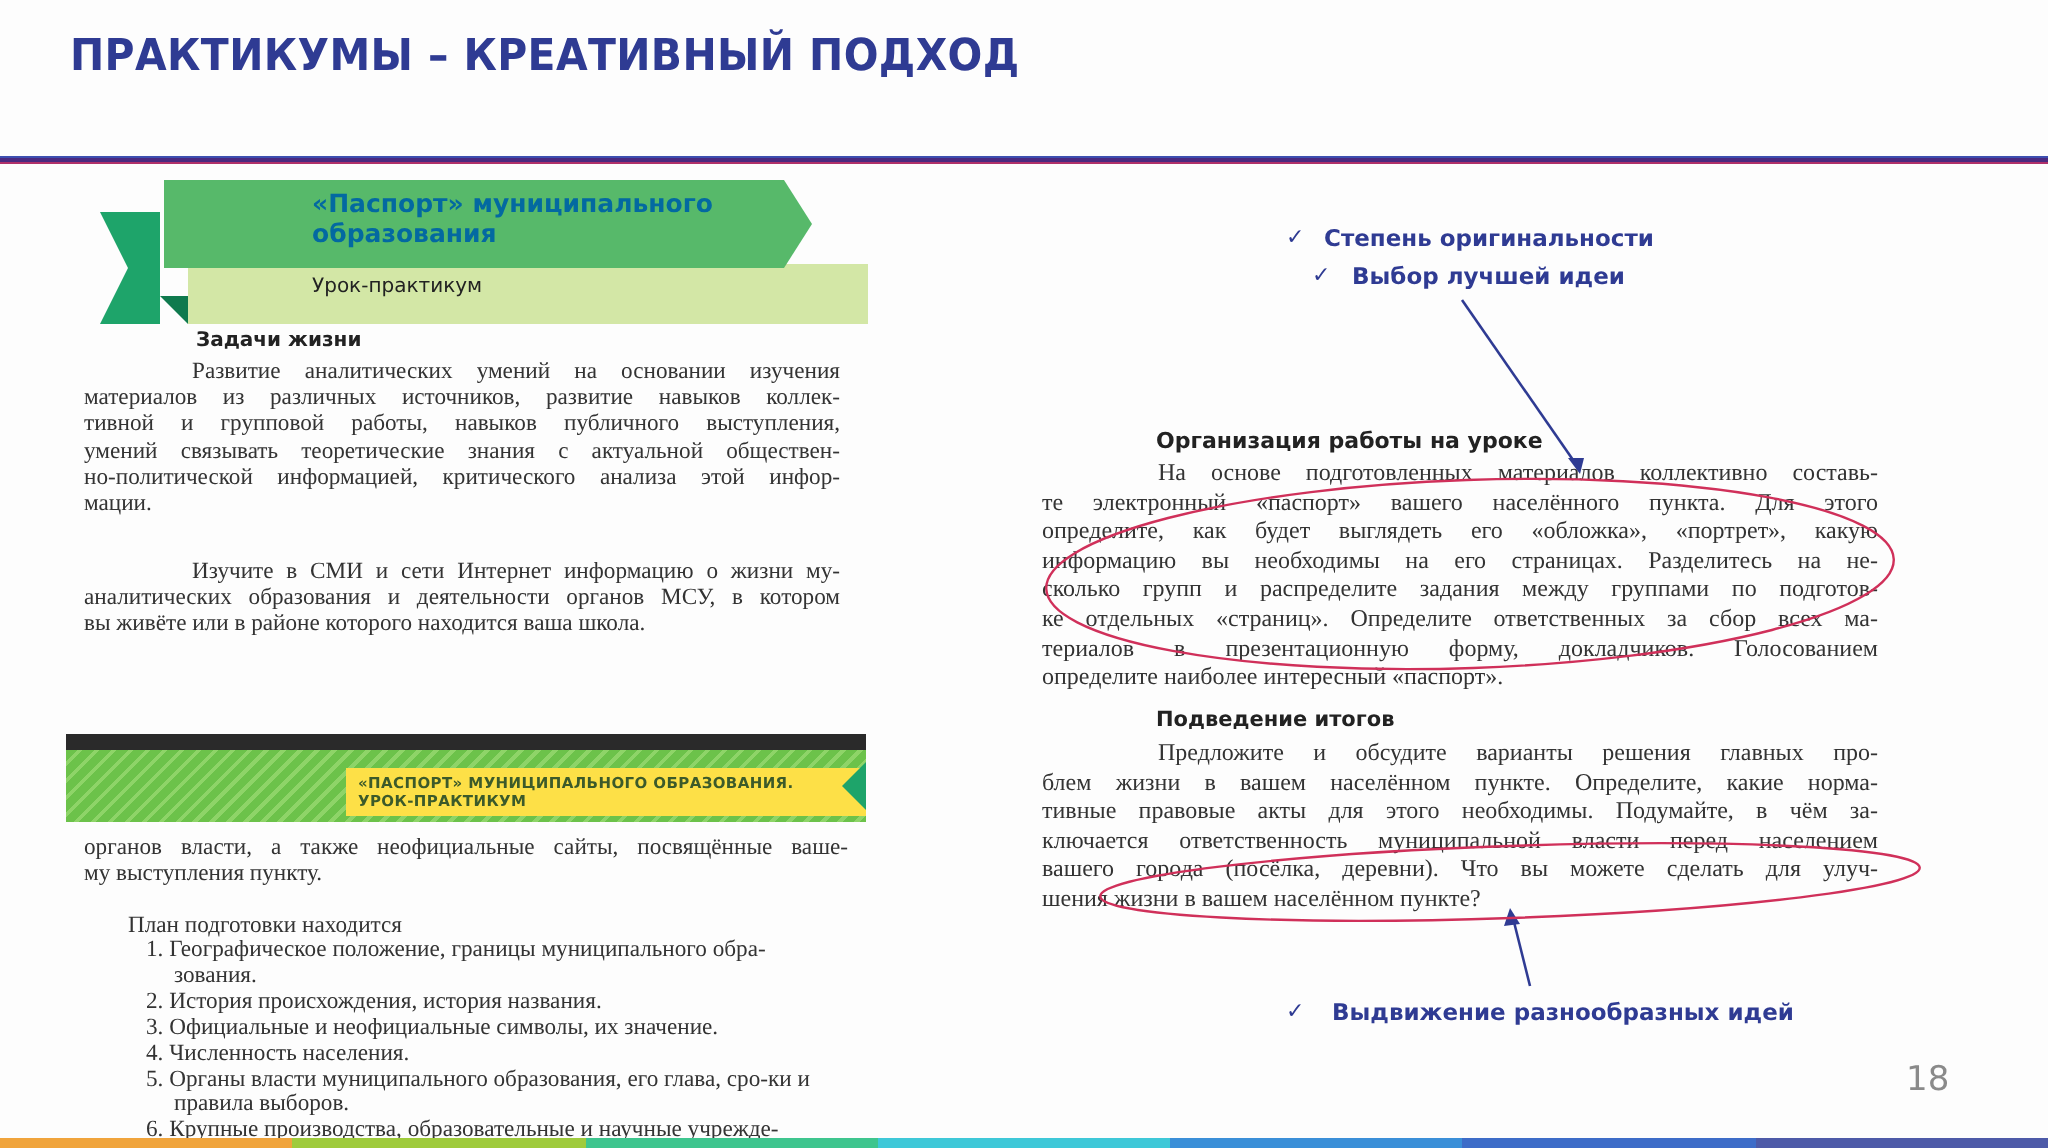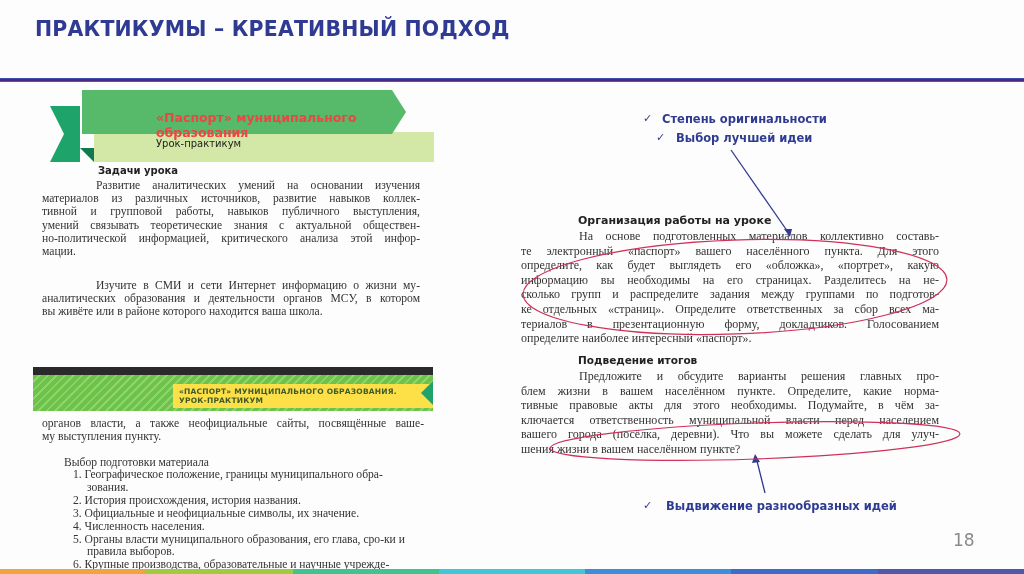--- a/index.html
+++ b/index.html
@@ -8,21 +8,21 @@
   .rule { position:absolute; left:0; top:78px; width:1024px; height:4px; background:linear-gradient(#3d4fb0 0 1px, #4a2a80 1px 3px, #b0306a 3px 4px); }
 
   
   .page1 { position:absolute; left:38px; top:88px; width:400px; height:240px; }
   .ribbon-tail { position:absolute; left:12px; top:18px; width:0; height:0; border-top:28px solid #1ea46a; border-bottom:28px solid #1ea46a; border-left:14px solid transparent; }
   .ribbon-tail2 { position:absolute; left:26px; top:18px; width:16px; height:56px; background:#1ea46a; }
   .ribbon-fold { position:absolute; left:42px; top:60px; width:0; height:0; border-top:14px solid #0f7a4e; border-left:14px solid transparent; }
   .band-light { position:absolute; left:56px; top:44px; width:340px; height:30px; background:#d3e7a6; }
   .band-dark { position:absolute; left:44px; top:2px; width:310px; height:44px; background:#57b96a; }
   .band-arrow { position:absolute; left:354px; top:2px; width:0; height:0; border-top:22px solid transparent; border-bottom:22px solid transparent; border-left:14px solid #57b96a; }
-  .band-title { position:absolute; left:118px; top:22px; color:#ef4444; font-weight:bold; font-size:12.5px; line-height:15px; font-family:"DejaVu Sans", sans-serif; width:220px; }
+  .band-title { position:absolute; left:118px; top:6px; color:#0369a1; font-weight:bold; font-size:12.5px; line-height:15px; font-family:"DejaVu Sans", sans-serif; width:220px; }
   .band-sub { position:absolute; left:118px; top:50px; font-size:10px; color:#222; font-family:"DejaVu Sans", sans-serif; }
   .sec-h { position:absolute; font-family:"DejaVu Sans", sans-serif; font-weight:bold; font-size:10px; color:#222; }
   .para { position:absolute; font-family:Liberation Serif, serif; font-size:11.6px; line-height:13.2px; color:#333; text-align:justify; text-align-last:justify; }
   .para span { display:block; }
   .para span.last { text-align-last:left; }
 
   
   .page2 { position:absolute; left:33px; top:367px; width:400px; height:200px; }
   .black-bar { position:absolute; left:0; top:0; width:400px; height:8px; background:#2a2a2a; }
   .stripes { position:absolute; left:0; top:8px; width:400px; height:36px; background: repeating-linear-gradient(135deg, #6cc24a 0 4px, #8ed468 4px 6px); }
@@ -52,21 +52,21 @@
 <div class="page1">
   <div class="ribbon-tail"></div>
   <div class="ribbon-tail2"></div>
   <div class="band-light"></div>
   <div class="ribbon-fold"></div>
   <div class="band-dark"></div>
   <div class="band-arrow"></div>
   <div class="band-title">«Паспорт» муниципального образования</div>
   <div class="band-sub">Урок-практикум</div>
 
-  <div class="sec-h" style="left:60px;top:77px;">Задачи урока</div>
+  <div class="sec-h" style="left:60px;top:77px;">Задачи жизни</div>
   <div class="para" style="left:4px;top:91px;width:378px;">
     <span style="padding-left:54px;">Развитие аналитических умений на основании изучения</span>
     <span>материалов из различных источников, развитие навыков коллек-</span>
     <span>тивной и групповой работы, навыков публичного выступления,</span>
     <span>умений связывать теоретические знания с актуальной обществен-</span>
     <span>но-политической информацией, критического анализа этой инфор-</span>
     <span class="last">мации.</span>
   </div>
 
   <div class="para" style="left:4px;top:191px;width:378px;">
@@ -80,21 +80,21 @@
   <div class="black-bar"></div>
   <div class="stripes"></div>
   <div class="stripe-label">«ПАСПОРТ» МУНИЦИПАЛЬНОГО ОБРАЗОВАНИЯ. УРОК-ПРАКТИКУМ</div>
   <div class="stripe-tab"></div>
 
   <div class="para" style="left:9px;top:50px;width:382px;">
     <span>органов власти, а также неофициальные сайты, посвящённые ваше-</span>
     <span class="last">му выступления пункту.</span>
   </div>
   <div class="para" style="left:31px;top:89px;width:300px;">
-    <span class="last">Выбор подготовки материала</span>
+    <span class="last">План подготовки находится</span>
   </div>
   <div class="list" style="left:40px;top:102px;width:350px;">
     <div>1. Географическое положение, границы муниципального обра-зования.</div>
     <div>2. История происхождения, история названия.</div>
     <div>3. Официальные и неофициальные символы, их значение.</div>
     <div>4. Численность населения.</div>
     <div>5. Органы власти муниципального образования, его глава, сро-ки и правила выборов.</div>
     <div>6. Крупные производства, образовательные и научные учрежде-</div>
   </div>
 </div>

